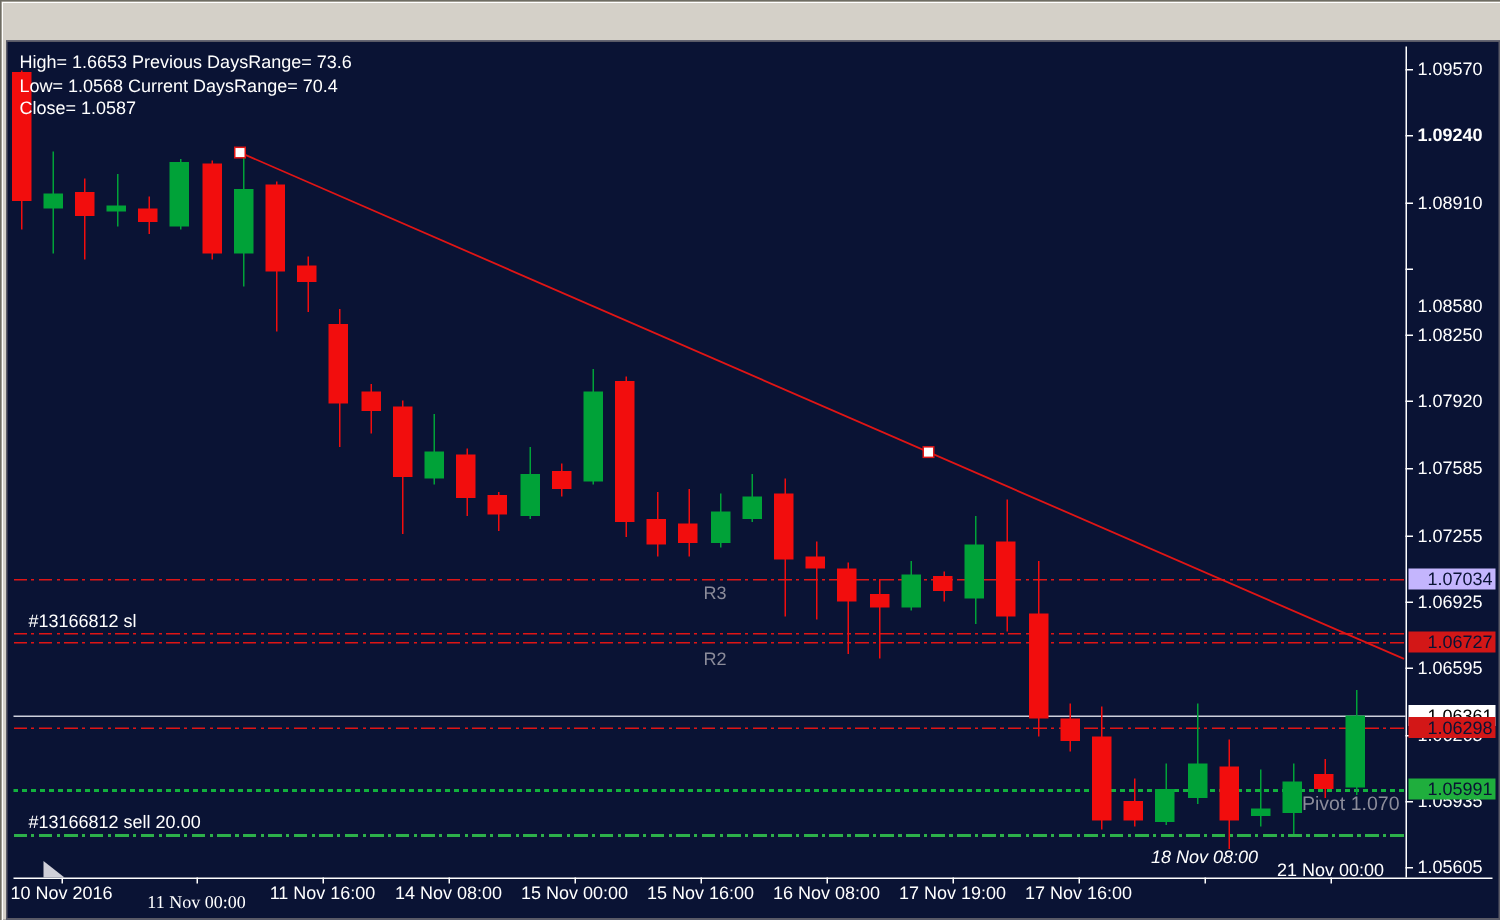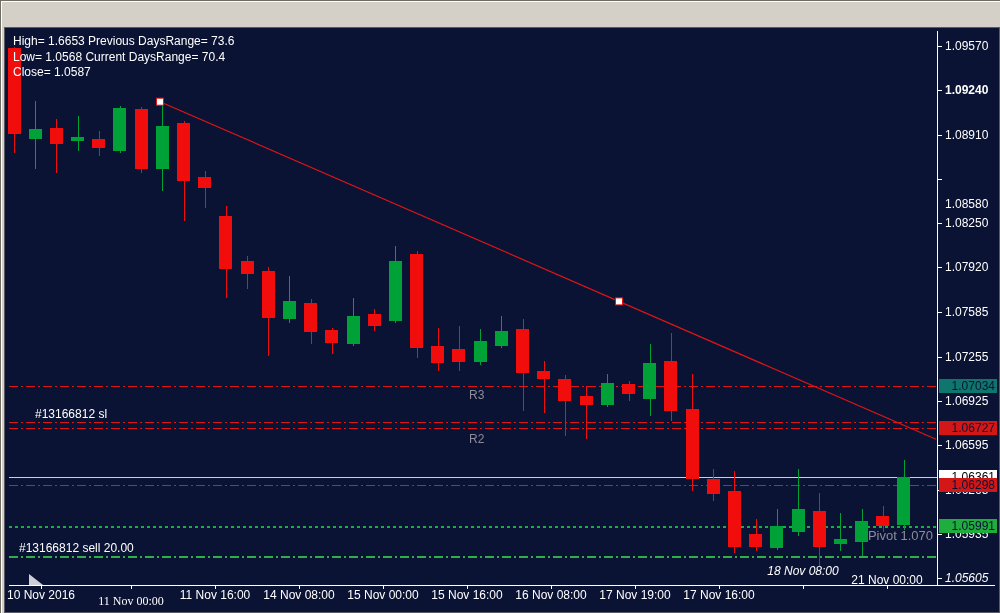--- a/index.html
+++ b/index.html
@@ -39,21 +39,21 @@
 </head>
 <body>
 
 <div id="window">
 
   <div id="client">
     <div id="canvas">
 
     <div class="hline" style="background-image: repeating-linear-gradient(90deg, rgb(224, 21, 21) 0px, rgb(224, 21, 21) 9px, transparent 9px, transparent 12px, rgb(224, 21, 21) 12px, rgb(224, 21, 21) 14px, transparent 14px, transparent 17px); left: 8px; width: 928px; top: 385px; height: 1px;"></div>
         <div class="hline" style="background-image: repeating-linear-gradient(90deg, rgb(224, 21, 21) 0px, rgb(224, 21, 21) 9px, transparent 9px, transparent 12px, rgb(224, 21, 21) 12px, rgb(224, 21, 21) 14px, transparent 14px, transparent 17px); left: 8px; width: 928px; top: 421px; height: 1px;"></div>
-        <div class="order-label" style="left: 18px; top: 406px; margin-left: 16px;">#13166812 sl</div>
+        <div class="order-label" style="left: 18px; top: 406px;">#13166812 sl</div>
         <div class="hline" style="background-image: repeating-linear-gradient(90deg, rgb(224, 21, 21) 0px, rgb(224, 21, 21) 9px, transparent 9px, transparent 12px, rgb(224, 21, 21) 12px, rgb(224, 21, 21) 14px, transparent 14px, transparent 17px); left: 8px; width: 928px; top: 427px; height: 1px;"></div>
         <div class="hline" style="background: rgb(205, 208, 220); left: 8px; width: 928px; top: 476px; height: 1px;"></div>
         <div class="hline" style="background-image: repeating-linear-gradient(90deg, rgb(224, 21, 21) 0px, rgb(224, 21, 21) 9px, transparent 9px, transparent 12px, rgb(224, 21, 21) 12px, rgb(224, 21, 21) 14px, transparent 14px, transparent 17px); left: 8px; width: 928px; top: 484px; height: 1px;"></div>
         <div class="hline" style="background-image: repeating-linear-gradient(90deg, rgb(18, 178, 62) 0px, rgb(18, 178, 62) 3px, transparent 3px, transparent 6px); left: 8px; width: 928px; top: 525px; height: 2px;"></div>
         <div class="hline" style="background-image: repeating-linear-gradient(90deg, rgb(45, 176, 74) 0px, rgb(45, 176, 74) 9px, transparent 9px, transparent 12px, rgb(45, 176, 74) 12px, rgb(45, 176, 74) 14px, transparent 14px, transparent 17px); left: 8px; width: 928px; top: 555px; height: 2px;"></div>
         <div class="order-label" style="left: 18px; top: 540px;">#13166812 sell 20.00</div>
         <div class="candle-wick" style="left: 13px; width: 1px; top: 46px; height: 106px; background: rgb(242, 13, 13);"></div>
         <div class="candle-body" style="left: 7px; width: 13px; top: 47px; height: 86px; background: rgb(242, 13, 13);"></div>
         <div class="candle-wick" style="left: 34px; width: 1px; top: 100px; height: 68px; background: rgb(0, 162, 56);"></div>
         <div class="candle-body" style="left: 28px; width: 13px; top: 128px; height: 10px; background: rgb(0, 162, 56);"></div>
@@ -159,22 +159,22 @@
         <div class="ylabel" style="top: 349px;">1.07255</div>
         <div class="ytick" style="top: 400px;"></div>
         <div class="ylabel" style="top: 393px;">1.06925</div>
         <div class="ytick" style="top: 444px;"></div>
         <div class="ylabel" style="top: 437px;">1.06595</div>
         <div class="ytick" style="top: 489px;"></div>
         <div class="ylabel" style="top: 482px;">1.06265</div>
         <div class="ytick" style="top: 533px;"></div>
         <div class="ylabel" style="top: 526px;">1.05935</div>
         <div class="ytick" style="top: 577px;"></div>
-        <div class="ylabel" style="top: 570px; font-style: italic;">1.05605</div>
-        <div class="badge" style="top: 378px; background: #0f766e;">1.07034</div>
+        <div class="ylabel" style="top: 570px;">1.05605</div>
+        <div class="badge" style="top: 378px; background: #c4b5fd;">1.07034</div>
         <div class="badge" style="top: 420px; background: rgb(211, 23, 23);">1.06727</div>
         <div class="badge" style="top: 469px; background: rgb(255, 255, 255); color: rgb(0, 0, 0);">1.06361</div>
         <div class="badge" style="top: 477px; background: rgb(211, 23, 23);">1.06298</div>
         <div class="badge" style="top: 518px; background: rgb(31, 174, 61);">1.05991</div>
         <div class="xtick" style="left: 40px;"></div>
         <div class="xlabel" style="left: -5px; width: 90px; top: 587px;">10 Nov 2016</div>
         <div class="xtick" style="left: 130px;"></div>
         <div class="xlabel" style="left: 85px; width: 90px; top: 593px; font-family: Liberation Serif, serif;">11 Nov 00:00</div>
         <div class="xtick" style="left: 214px;"></div>
         <div class="xlabel" style="left: 169px; width: 90px; top: 587px;">11 Nov 16:00</div>

